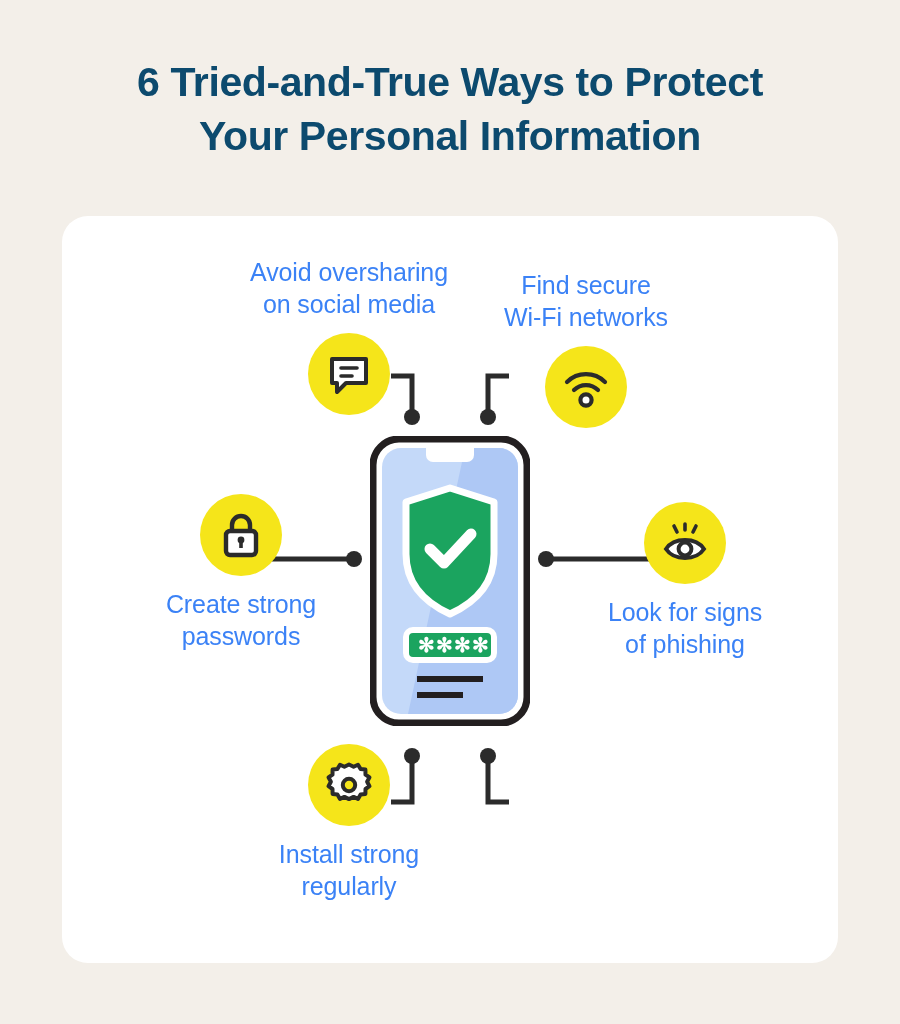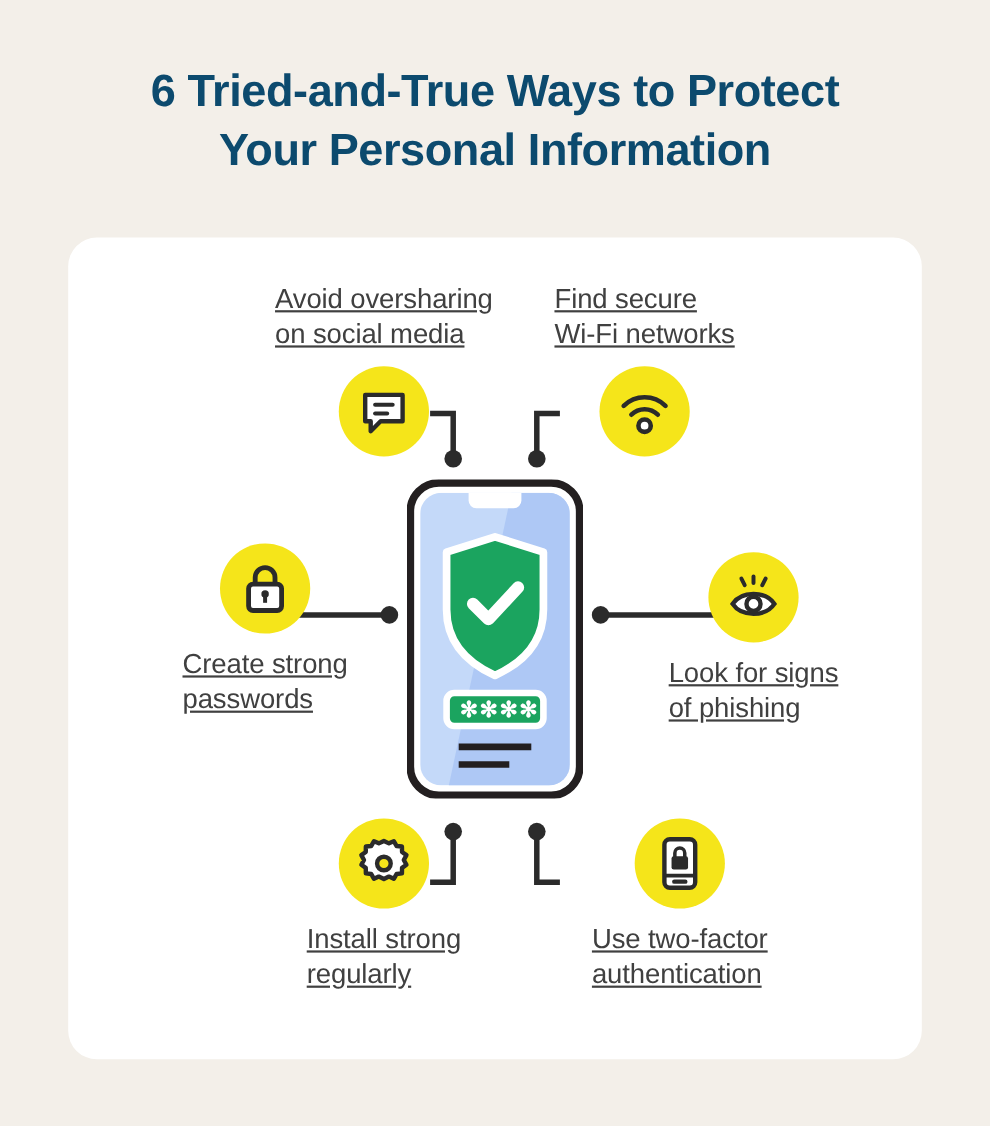--- a/index.html
+++ b/index.html
@@ -63,41 +63,40 @@
   
   .node {
     position: absolute;
     display: flex;
     flex-direction: column;
     align-items: center;
   }
   .node-label {
     font-size: 25px;
     line-height: 31.5px;
-    color: #404040;
-    text-align: left;
+    color: #3b82f6;
+    text-align: center;
     white-space: pre-line;
     letter-spacing: -0.1px;
-    text-decoration: underline;
   }
   .badge {
     width: 82px;
     height: 82px;
     border-radius: 50%;
     background: #f5e51a;
     display: flex;
     align-items: center;
     justify-content: center;
   }
   .node.label-top .badge { margin-top: 13px; }
   .node.label-bottom .badge { margin-bottom: 13px; }
 
   
   #node-social   { left: 152px; top: 41px;  width: 270px; }
-  #node-wifi     { left: 389px; top: 41px;  width: 270px; }
+  #node-wifi     { left: 389px; top: 54px;  width: 270px; }
   #node-password { left: 44px;  top: 278px; width: 270px; }
   #node-phishing { left: 488px; top: 286px; width: 270px; }
   #node-updates  { left: 152px; top: 528px; width: 270px; }
   #node-twofa    { left: 421px; top: 528px; width: 270px; }
 
   
   .phone {
     position: absolute;
     left: 308px;
     top: 220px;
@@ -198,33 +197,20 @@
       <div class="badge">
         <svg width="48" height="48" viewBox="0 0 48 48">
           <path d="M24 3.5 l4.6 2.2 4.4 -2.0 2.6 4.4 4.8 0.5 0.1 5.0 4.0 2.8 -2.4 4.4 2.4 4.4 -4.0 2.8 -0.1 5.0 -4.8 0.5 -2.6 4.4 -4.4 -2.0 -4.6 2.2 -4.6 -2.2 -4.4 2.0 -2.6 -4.4 -4.8 -0.5 -0.1 -5.0 -4.0 -2.8 2.4 -4.4 -2.4 -4.4 4.0 -2.8 0.1 -5.0 4.8 -0.5 2.6 -4.4 4.4 2.0 Z" fill="#fff" stroke="#2b2b2b" stroke-width="4" stroke-linejoin="round"></path>
           <circle cx="24" cy="24" r="6.2" fill="#f5e51a" stroke="#2b2b2b" stroke-width="4"></circle>
         </svg>
       </div>
       <div class="node-label">Install strong
 regularly</div>
     </div>
 
-    <div class="node label-bottom" id="node-twofa">
-      <div class="badge">
-        <svg width="38" height="50" viewBox="0 0 38 50">
-          <rect x="5" y="3" width="28" height="44" rx="5" fill="#fff" stroke="#2b2b2b" stroke-width="4"></rect>
-          <line x1="5" y1="36" x2="33" y2="36" stroke="#2b2b2b" stroke-width="3.4"></line>
-          <line x1="14" y1="41.5" x2="24" y2="41.5" stroke="#2b2b2b" stroke-width="4" stroke-linecap="round"></line>
-          <path d="M14.5 19 V15.5 a4.5 4.5 0 0 1 9 0 V19" fill="none" stroke="#2b2b2b" stroke-width="3.2"></path>
-          <rect x="11.5" y="18.5" width="15" height="12" rx="2" fill="#2b2b2b"></rect>
-        </svg>
-      </div>
-      <div class="node-label">Use two-factor
-authentication</div>
-    </div>
 
     <div class="phone">
       <svg width="160" height="290" viewBox="0 0 160 290">
 
         <rect x="3" y="3" width="154" height="284" rx="26" fill="#ffffff" stroke="#231f20" stroke-width="7"></rect>
 
         <defs>
           <clipPath id="screenClip">
             <rect x="12" y="12" width="136" height="266" rx="19"></rect>
           </clipPath>

